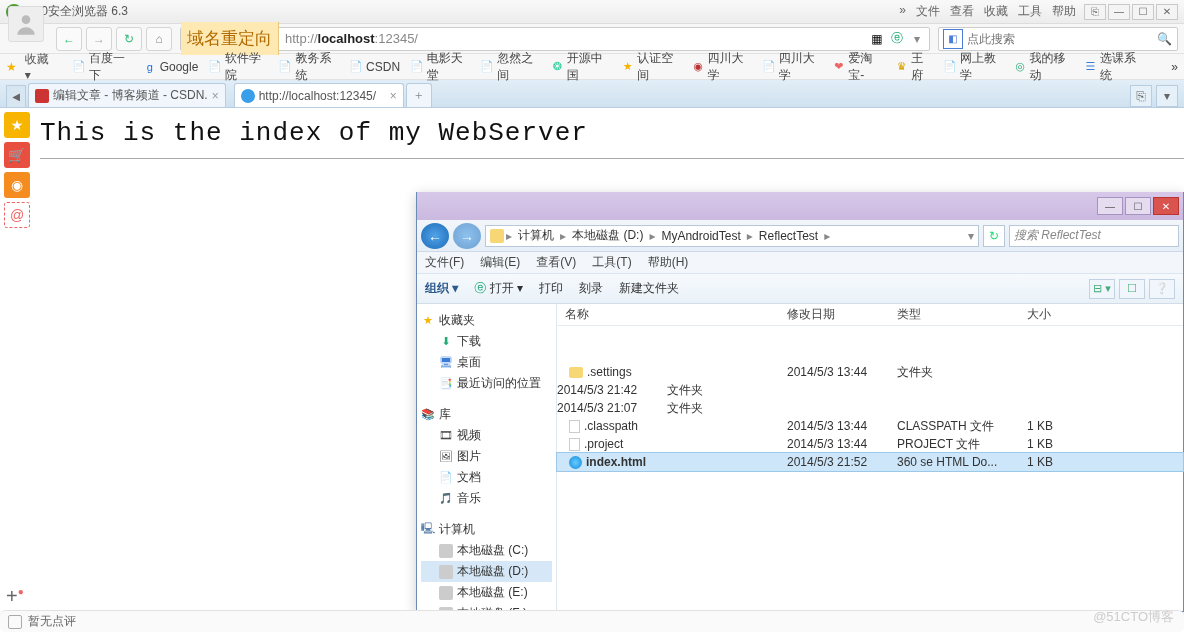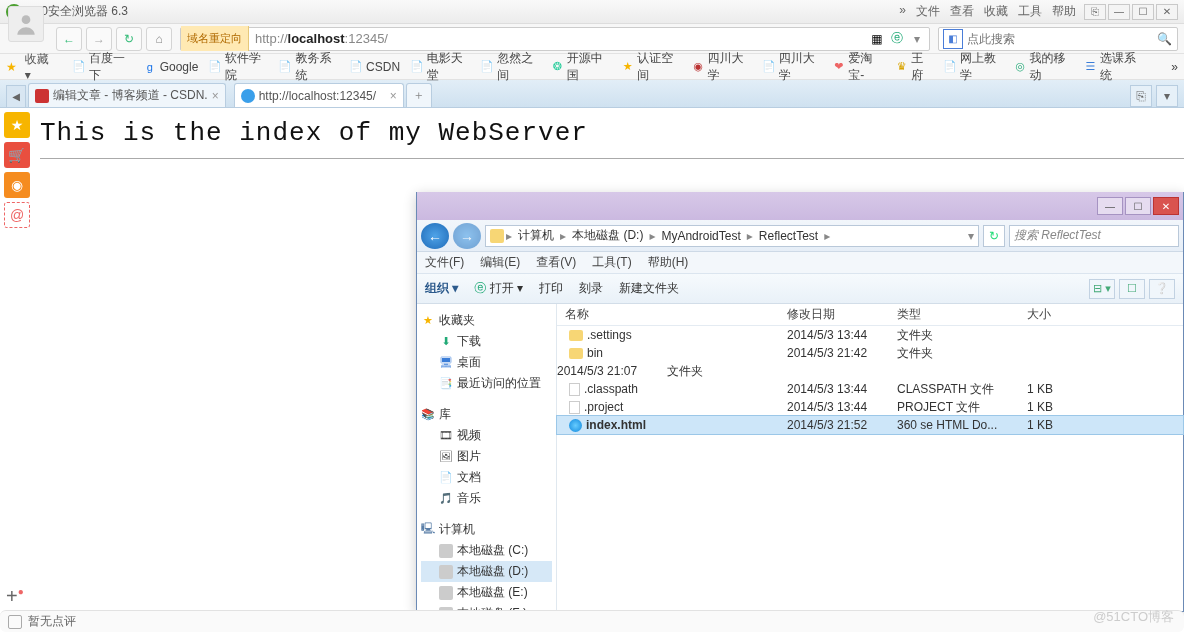--- a/index.html
+++ b/index.html
@@ -11,21 +11,21 @@
 .browser-titlebar .title .logo { width:16px; height:16px; border-radius:50%; background:radial-gradient(#7ec24a,#2c8a1f); }
 .browser-titlebar .menus { display:flex; gap:10px; color:#666; }
 .browser-titlebar .win-btns { display:flex; gap:2px; margin-left:8px; }
 .browser-titlebar .win-btns span { width:22px; height:16px; border:1px solid #c9c9c9; display:flex; align-items:center; justify-content:center; font-size:10px; color:#666; background:#f4f4f4;}
 .avatar { width:36px; height:36px; border:1px solid #ddd; border-radius:3px; background:#eee; position:absolute; left:8px; top:6px; display:flex; align-items:center; justify-content:center;}
 .avatar svg{width:26px;height:26px;fill:#bbb;}
 
 .toolbar { height:30px; display:flex; align-items:center; padding-left:56px; gap:4px; background:#f7f7f7; border-bottom:1px solid #e2e2e2;}
 .tb-btn { width:26px; height:24px; border:1px solid #d4d4d4; border-radius:3px; display:flex; align-items:center; justify-content:center; background:#fafafa; color:#3b7; font-size:12px;}
 .addrbox { flex:1; height:24px; border:1px solid #ccc; background:#fff; display:flex; align-items:center; border-radius:2px; margin:0 4px;}
-.addrbox .tag { background:#ffe9b3; color:#b06a00; padding:5px 6px; font-size:11px; border-right:1px solid #e6c87a;}
+.addrbox .tag { background:#ffe9b3; color:#b06a00; padding:5px 6px; font-size:17px; border-right:1px solid #e6c87a;}
 .addrbox .url { padding:0 6px; color:#888; font-size:13px;}
 .addrbox .url b{ color:#222; font-weight:bold;}
 .addr-icons{display:flex;gap:4px;padding:0 4px;align-items:center;}
 .addr-icons span{width:16px;height:16px;display:flex;align-items:center;justify-content:center;font-size:12px;}
 .searchbox { width:240px; height:24px; border:1px solid #ccc; display:flex; align-items:center; background:#fff; border-radius:2px; margin-right:6px;}
 .searchbox .sicon{width:20px;height:20px;border:1px solid #4a7dd8;margin:0 4px;display:flex;align-items:center;justify-content:center;color:#4a7dd8;font-size:10px;}
 .searchbox input{border:none;outline:none;flex:1;font-size:12px;color:#888;}
 .searchbox .mag{width:24px;text-align:center;color:#888;}
 
 .bookbar{height:26px;background:#f7f7f7;border-bottom:1px solid #e2e2e2;display:flex;align-items:center;padding:0 6px;gap:8px;color:#555;}
@@ -87,21 +87,21 @@
 .tic{width:14px;height:14px;display:flex;align-items:center;justify-content:center;font-size:11px;}
 .tic.folder{background:#f7d675;border-radius:2px;}
 .tic.star{color:#f7b500;}
 .tic.dl{color:#2a7;}
 .tic.desk{color:#3a7dd8;}
 .tic.recent{color:#3a7dd8;}
 .tic.lib{color:#5aa0e0;}
 .tic.drive{background:#ccc;border-radius:2px;}
 .tic.comp{color:#5a7fa8;}
 
-.ex-list{flex:1;display:flex;flex-direction:column;}
+.ex-list{flex:1;display:flex;flex-direction:column;gap:37px;}
 .ex-head{height:22px;border-bottom:1px solid #e4ebf2;display:flex;align-items:center;font-size:12px;color:#444;}
 .col-n{width:230px;padding-left:8px;}
 .col-d{width:110px;}
 .col-t{width:130px;}
 .col-s{width:60px;text-align:left;padding-right:8px;}
 .ex-row{height:18px;display:flex;align-items:center;font-size:12px;color:#333;}
 .ex-row.sel{background:#cde6f9;outline:1px solid #9bc7e8;}
 .ex-row .ic{width:16px;height:16px;margin:0 4px;display:flex;align-items:center;justify-content:center;}
 .ic.fold{background:#f7d675;border-radius:2px;width:14px;height:11px;}
 .ic.file{background:#fff;border:1px solid #ccc;width:11px;height:13px;}
@@ -394,24 +394,20 @@
           <div class="ex-row">
             <div class="col-n" style="display: flex; align-items: center;">
               <span class="ic fold"></span>
               <span>.settings</span>
             </div>
             <div class="col-d">2014/5/3 13:44</div>
             <div class="col-t">文件夹</div>
             <div class="col-s"></div>
           </div>
           <div class="ex-row">
-            <div class="col-n" style="display: flex; align-items: center;">
-              <span class="ic fold"></span>
-              <span>bin</span>
-            </div>
             <div class="col-d">2014/5/3 21:42</div>
             <div class="col-t">文件夹</div>
             <div class="col-s"></div>
           </div>
           <div class="ex-row">
             <div class="col-d">2014/5/3 21:07</div>
             <div class="col-t">文件夹</div>
             <div class="col-s"></div>
           </div>
           <div class="ex-row">

